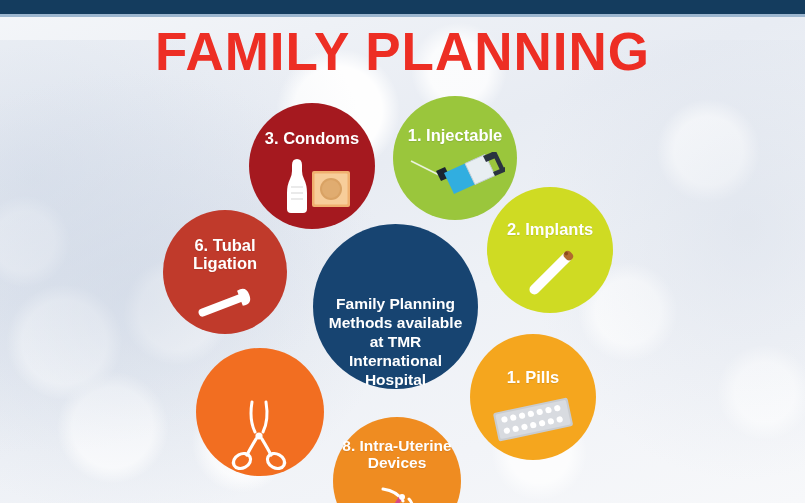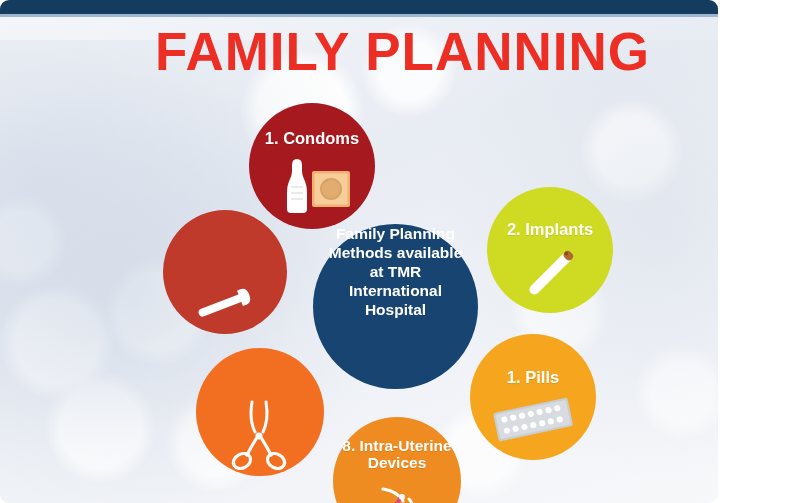--- a/index.html
+++ b/index.html
@@ -9,37 +9,36 @@
   body {
     width: 805px;
     height: 503px;
     overflow: hidden;
     font-family: "Liberation Sans", sans-serif;
     background: #ffffff;
   }
 
   #poster {
     position: relative;
-    width: 718px;
+    width: 805px;
     height: 503px;
     overflow: hidden;
     background:
       radial-gradient(circle at 8% 68%, rgba(255,255,255,0.98) 0 42px, rgba(255,255,255,0) 58px),
       radial-gradient(circle at 22% 62%, rgba(255,255,255,0.95) 0 38px, rgba(255,255,255,0) 54px),
       radial-gradient(circle at 14% 85%, rgba(255,255,255,0.95) 0 40px, rgba(255,255,255,0) 56px),
       radial-gradient(circle at 30% 88%, rgba(255,255,255,0.9) 0 34px, rgba(255,255,255,0) 50px),
       radial-gradient(circle at 3% 48%, rgba(255,255,255,0.85) 0 30px, rgba(255,255,255,0) 46px),
       radial-gradient(circle at 42% 22%, rgba(255,255,255,0.95) 0 44px, rgba(255,255,255,0) 62px),
       radial-gradient(circle at 57% 14%, rgba(255,255,255,0.8) 0 30px, rgba(255,255,255,0) 48px),
       radial-gradient(circle at 88% 30%, rgba(255,255,255,0.85) 0 34px, rgba(255,255,255,0) 52px),
       radial-gradient(circle at 78% 62%, rgba(255,255,255,0.8) 0 32px, rgba(255,255,255,0) 50px),
       radial-gradient(circle at 95% 78%, rgba(255,255,255,0.8) 0 30px, rgba(255,255,255,0) 48px),
       radial-gradient(circle at 67% 90%, rgba(255,255,255,0.75) 0 30px, rgba(255,255,255,0) 48px),
       linear-gradient(160deg, #f4f6f9 0%, #eef1f6 18%, #e8ecf3 38%, #eef1f6 58%, #f2f4f8 78%, #f7f8fa 100%);
-    border-radius: 9px;
   }
 
   
   #bg-haze {
     position: absolute;
     left: 0; top: 40px;
     width: 430px; height: 463px;
     background:
       radial-gradient(ellipse at 30% 55%, rgba(205,214,228,0.55) 0%, rgba(205,214,228,0) 62%),
       radial-gradient(ellipse at 8% 30%, rgba(198,209,226,0.45) 0%, rgba(198,209,226,0) 60%);
@@ -105,21 +104,21 @@
     width: 100%;
     text-align: center;
   }
 
   
   #hub {
     left: 313px; top: 224px;
     width: 165px; height: 165px;
     background: #174471;
     display: flex;
-    align-items: flex-start;
+    align-items: flex-end;
     justify-content: center;
   }
   #hub .hub-text {
     font-size: 15.5px;
     line-height: 19px;
     font-weight: bold;
     text-align: center;
     color: #ffffff;
     padding: 0 10px;
   }
@@ -168,35 +167,56 @@
 
   <div id="bg-haze"></div>
   <div id="bg-haze-right"></div>
 
   <div id="topbar"></div>
   <div id="topbar-accent"></div>
 
   <div id="title">FAMILY PLANNING</div>
 
   <div class="circle" id="c7">
-    <div class="label">1. Condoms</div>
+    <div class="label">3. Condoms</div>
     <div class="art">
       <svg width="88" height="60" viewBox="0 0 88 60">
 
         <path d="M29 6 q5 0 5 6 l0 6 q0 4 2 8 q3 6 3 14 l0 16 q0 4 -4 4 l-12 0 q-4 0 -4 -4 l0 -16 q0 -8 3 -14 q2 -4 2 -8 l0 -6 q0 -6 5 -6 z" fill="#ffffff"></path>
         <path d="M23 34 l12 0 M23 40 l12 0 M23 46 l12 0" stroke="#e3e3e3" stroke-width="1.4" fill="none"></path>
 
         <rect x="44" y="18" width="38" height="36" rx="2" fill="#f0b070"></rect>
         <rect x="46.5" y="20.5" width="33" height="31" rx="1" fill="#f7cd9a"></rect>
         <circle cx="63" cy="36" r="11" fill="#d9a264"></circle>
         <circle cx="63" cy="36" r="9" fill="#e0ac70"></circle>
       </svg>
     </div>
   </div>
 
+  <div class="circle" id="c1">
+    <div class="label">1. Injectable</div>
+    <div class="art">
+      <svg width="100" height="54" viewBox="0 0 100 54">
+
+        <line x1="6" y1="9" x2="34" y2="23" stroke="#e9f2dc" stroke-width="1.6"></line>
+
+        <path d="M31 19 l9 -4 l5 10 l-9 4 z" fill="#1b2430"></path>
+
+        <path d="M39 21 l22 -10 l10 21 l-22 10 z" fill="#31aee0"></path>
+
+        <path d="M60 11.5 l20 -9 l10 21 l-20 9 z" fill="#e8eef2" stroke="#c3ced6" stroke-width="1"></path>
+
+        <path d="M78 4 l12 -5 l3 6 l-12 5 z" fill="#2a3340"></path>
+
+        <path d="M86 -1 l4 -2 l9 19 l-4 2 z" fill="#2a3340"></path>
+
+        <path d="M88 20 l12 -5 l2 4 l-12 5 z" fill="#2a3340"></path>
+      </svg>
+    </div>
+  </div>
 
   <div class="circle" id="c2">
     <div class="label">2. Implants</div>
     <div class="art">
       <svg width="80" height="58" viewBox="0 0 80 58">
         <g transform="rotate(-45 40 29)">
           <rect x="13" y="24" width="56" height="10" rx="5" fill="#ffffff"></rect>
           <rect x="62" y="24" width="8" height="10" rx="4" fill="#b06a2e"></rect>
           <circle cx="66" cy="26" r="1.8" fill="#8a4a1e"></circle>
         </g>
@@ -256,20 +276,21 @@
         <path d="M31 41 q-6 10 -9 16" stroke="#ffffff" stroke-width="3.2" fill="none" stroke-linecap="round"></path>
         <path d="M37 41 q6 10 9 16" stroke="#ffffff" stroke-width="3.2" fill="none" stroke-linecap="round"></path>
 
         <ellipse cx="17" cy="63" rx="9" ry="7" fill="none" stroke="#ffffff" stroke-width="3.2" transform="rotate(-28 17 63)"></ellipse>
         <ellipse cx="51" cy="63" rx="9" ry="7" fill="none" stroke="#ffffff" stroke-width="3.2" transform="rotate(28 51 63)"></ellipse>
       </svg>
     </div>
   </div>
 
   <div class="circle" id="c6">
+    <div class="label">6. Tubal Ligation</div>
     <div class="art">
       <svg width="84" height="44" viewBox="0 0 84 44">
         <g transform="rotate(-21 42 22)">
           <rect x="14" y="18" width="52" height="8" rx="4" fill="#ffffff"></rect>
           <path d="M58 14 q10 -2 10 8 q0 10 -10 8 z" fill="#ffffff"></path>
         </g>
       </svg>
     </div>
   </div>
 

